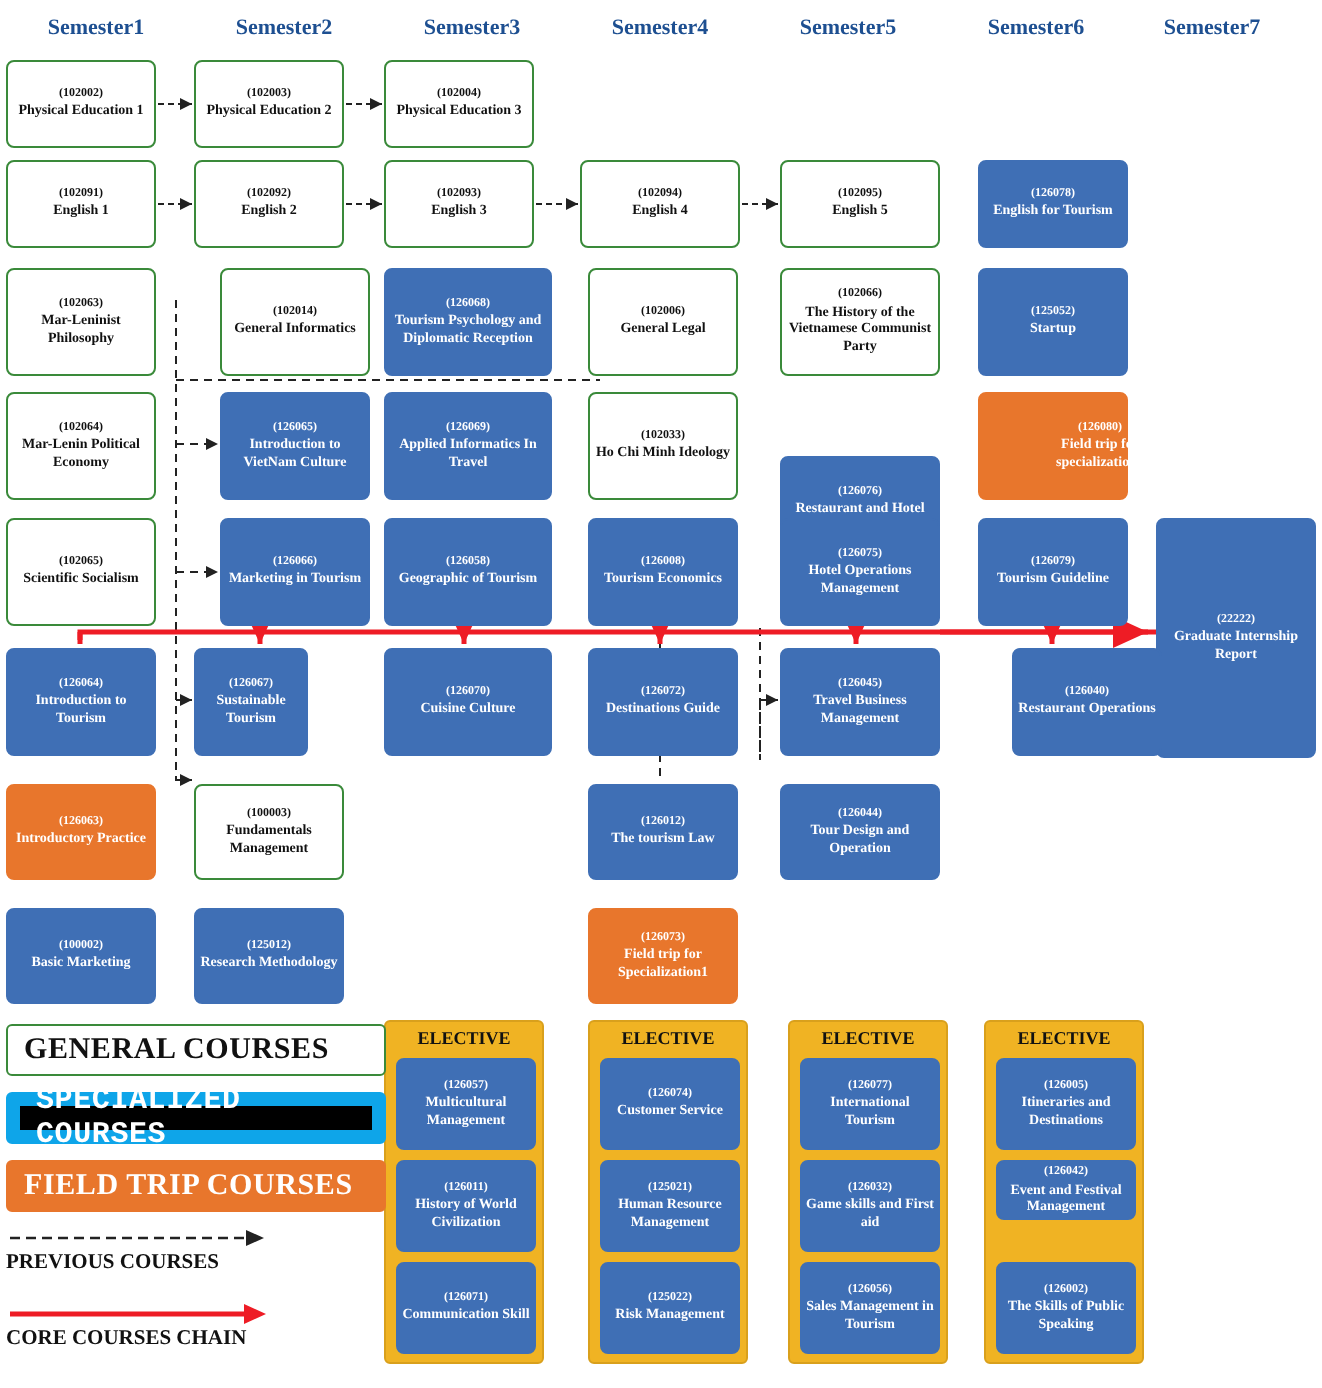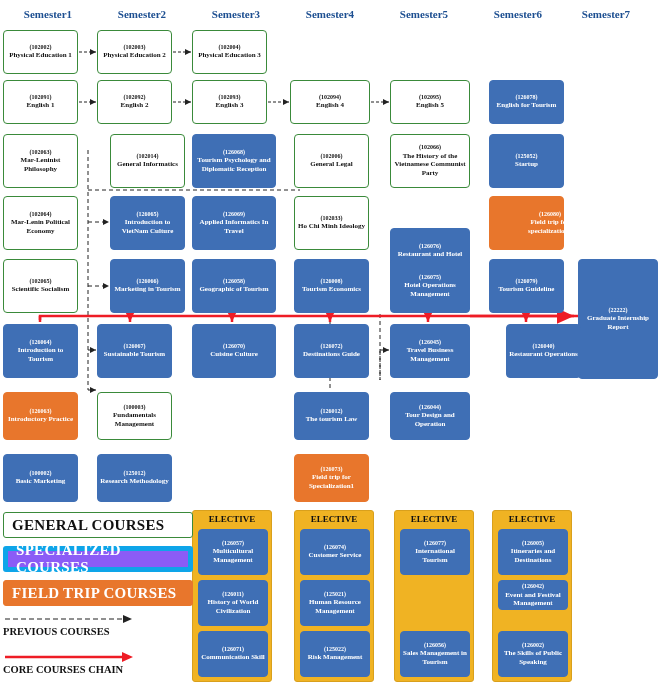--- a/index.html
+++ b/index.html
@@ -24,21 +24,21 @@
   .node .ttl{font-size:7px;font-weight:bold;}
   .gen{background:#ffffff;border:1px solid #3a8a3a;color:#111111;}
   .spec{background:#3f6fb5;border:1px solid #3f6fb5;color:#ffffff;}
   .trip{background:#e8762c;border:1px solid #e8762c;color:#ffffff;}
   .legend-box{
     position:absolute;box-sizing:border-box;border-radius:3px;
     font-size:15px;font-weight:bold;display:flex;align-items:center;
     padding-left:8px;letter-spacing:0.3px;
   }
   .legend-gen{background:#ffffff;border:1px solid #3a8a3a;color:#111;}
-  .legend-spec{background:#8b5cf6;border:5px solid #0ea5e9;color:#fff;}
+  .legend-spec{background:#000000;border:7px solid #0ea5e9;color:#fff;font-family:Liberation Mono, monospace;}
   .legend-trip{background:#e8762c;border:1px solid #e8762c;color:#fff;}
   .legend-text{position:absolute;font-size:10.5px;font-weight:bold;color:#111;}
   .elective-group{
     position:absolute;box-sizing:border-box;background:#f0b323;border:1px solid #d9a01c;
     border-radius:3px;
   }
   .elective-title{
     position:absolute;width:100%;text-align:center;font-size:9px;font-weight:bold;color:#111;
     top:3px;left:0;
   }
@@ -205,21 +205,21 @@
         <div class="ttl">Tourism Guideline</div>
       </div>
       <div class="node spec" style="left: 578px; top: 259px; width: 80px; height: 120px;">
         <div class="code">(22222)</div>
         <div class="ttl">Graduate Internship Report</div>
       </div>
       <div class="node spec" style="left: 3px; top: 324px; width: 75px; height: 54px;">
         <div class="code">(126064)</div>
         <div class="ttl">Introduction to Tourism</div>
       </div>
-      <div class="node spec" style="left: 97px; top: 324px; width: 75px; height: 54px;">
+      <div class="node spec" style="left: 97px; top: 324px; width: 57px; height: 54px;">
         <div class="code">(126067)</div>
         <div class="ttl">Sustainable Tourism</div>
       </div>
       <div class="node spec" style="left: 192px; top: 324px; width: 84px; height: 54px;">
         <div class="code">(126070)</div>
         <div class="ttl">Cuisine Culture</div>
       </div>
       <div class="node spec" style="left: 294px; top: 324px; width: 75px; height: 54px;">
         <div class="code">(126072)</div>
         <div class="ttl">Destinations Guide</div>
@@ -290,20 +290,24 @@
         <div class="node spec" style="position: absolute; left: 5px; top: 120px; width: 70px; height: 46px;">
           <div class="code">(125022)</div>
           <div class="ttl">Risk Management</div>
         </div>
       </div>
       <div class="elective-group" style="left: 394px; top: 510px; width: 80px; height: 172px;">
         <div class="elective-title">ELECTIVE</div>
         <div class="node spec" style="position: absolute; left: 5px; top: 18px; width: 70px; height: 46px;">
           <div class="code">(126077)</div>
           <div class="ttl">International Tourism</div>
+        </div>
+        <div class="node spec" style="position: absolute; left: 5px; top: 69px; width: 70px; height: 46px;">
+          <div class="code">(126032)</div>
+          <div class="ttl">Game skills and First aid</div>
         </div>
         <div class="node spec" style="position: absolute; left: 5px; top: 120px; width: 70px; height: 46px;">
           <div class="code">(126056)</div>
           <div class="ttl">Sales Management in Tourism</div>
         </div>
       </div>
       <div class="elective-group" style="left: 492px; top: 510px; width: 80px; height: 172px;">
         <div class="elective-title">ELECTIVE</div>
         <div class="node spec" style="position: absolute; left: 5px; top: 18px; width: 70px; height: 46px;">
           <div class="code">(126005)</div>

